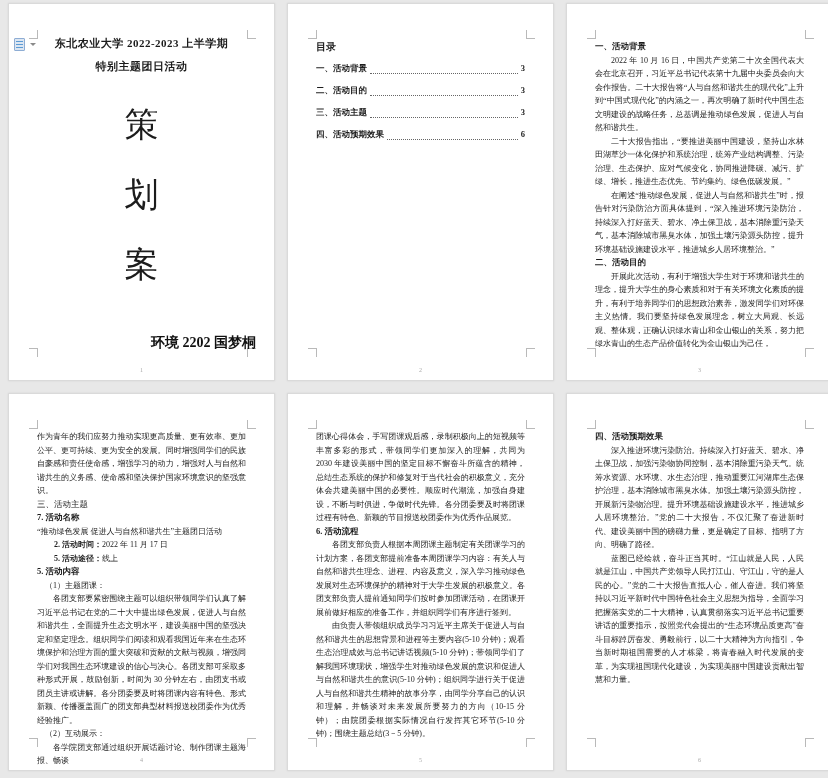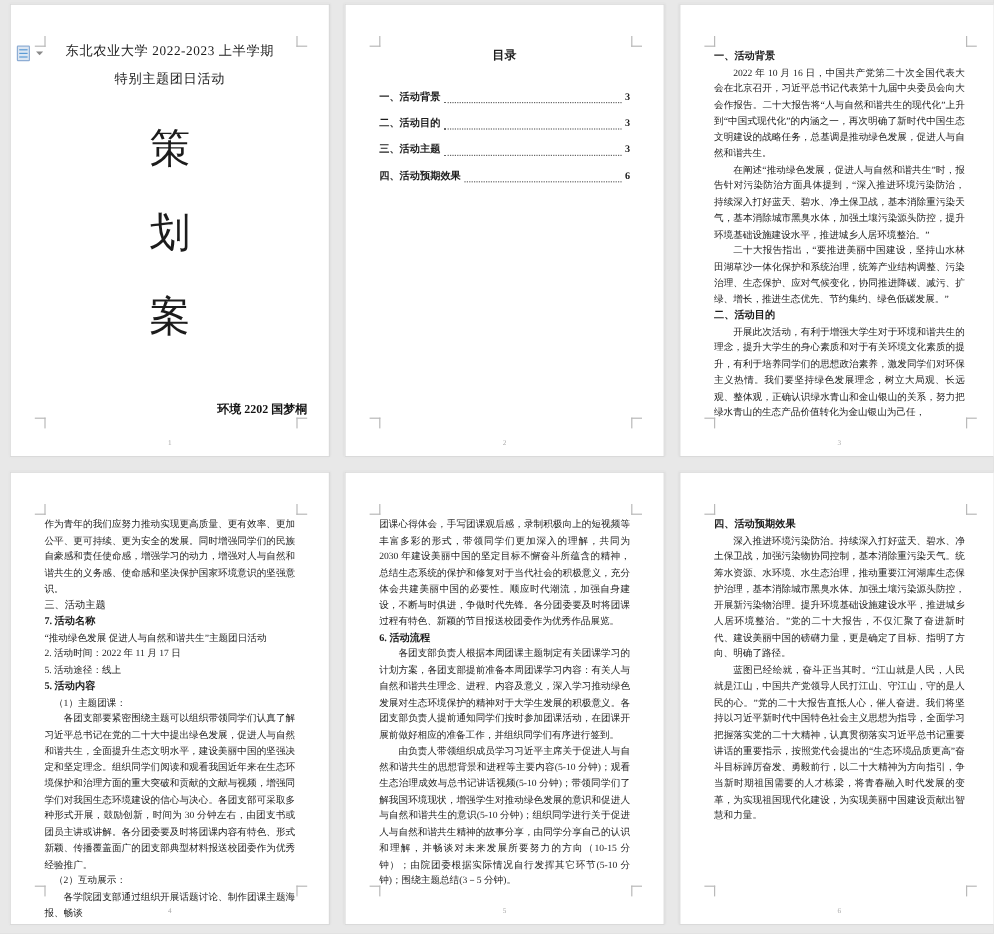--- a/index.html
+++ b/index.html
@@ -45,35 +45,35 @@
     font-size:8px;line-height:13.5px;
     text-align:justify;
   }
   .content.cover{top:28px;text-align:center;}
 
   .para{text-indent:2em;}
   .para.noindent{text-indent:0;}
   .para.ind1{text-indent:1em;}
   .h-bold{font-weight:700;font-size:8.5px;}
   .h-reg{font-weight:400;font-size:8.5px;}
-  .lbl{font-weight:400;}
+  .lbl{font-weight:700;margin-left:17px;}
   .val{font-weight:400;}
 
   
-  .cover-title{font-weight:400;font-size:11px;line-height:23px;letter-spacing:0.5px;}
+  .cover-title{font-weight:700;font-size:11px;line-height:23px;letter-spacing:0.5px;}
   .big-char{font-size:34px;font-weight:400;line-height:34px;}
   .big-char.first{margin-top:30px;}
   .big-char.next{margin-top:36px;}
   .author{
     position:absolute;right:18px;top:330px;
-    font-size:10px;font-weight:600;color:#111;
-  }
-
-  
-  .toc-title{text-align:center;font-weight:700;font-size:10px;margin-bottom:12px;}
+    font-size:14px;font-weight:600;color:#111;
+  }
+
+  
+  .toc-title{font-weight:700;font-size:10px;margin-bottom:0;}
   .toc-entry{display:flex;align-items:flex-end;height:22px;font-weight:700;font-size:8.5px;}
   .toc-label{white-space:nowrap;}
   .toc-dots{flex:1;border-bottom:1px dotted #666;margin:0 3px 2px 3px;height:1px;}
   .toc-num{white-space:nowrap;}
 
   .page-num{
     position:absolute;left:0;right:0;bottom:7px;
     text-align:center;font-size:6px;color:#a9a9a9;line-height:6px;
   }
 
@@ -157,22 +157,22 @@
 
   <div class="page p3">
     <div class="crop c-tl"></div>
     <div class="crop c-tr"></div>
     <div class="crop c-bl"></div>
     <div class="crop c-br"></div>
 
     <div class="content">
       <div class="h-bold">一、活动背景</div>
       <div class="para">2022 年 10 月 16 日，中国共产党第二十次全国代表大会在北京召开，习近平总书记代表第十九届中央委员会向大会作报告。二十大报告将“人与自然和谐共生的现代化”上升到“中国式现代化”的内涵之一，再次明确了新时代中国生态文明建设的战略任务，总基调是推动绿色发展，促进人与自然和谐共生。</div>
+      <div class="para">二十大报告指出，“要推进美丽中国建设，坚持山水林田湖草沙一体化保护和系统治理，统筹产业结构调整、污染治理、生态保护、应对气候变化，协同推进降碳、减污、扩绿、增长，推进生态优先、节约集约、绿色低碳发展。”</div>
       <div class="para">在阐述“推动绿色发展，促进人与自然和谐共生”时，报告针对污染防治方面具体提到，“深入推进环境污染防治，持续深入打好蓝天、碧水、净土保卫战，基本消除重污染天气，基本消除城市黑臭水体，加强土壤污染源头防控，提升环境基础设施建设水平，推进城乡人居环境整治。”</div>
-      <div class="para">二十大报告指出，“要推进美丽中国建设，坚持山水林田湖草沙一体化保护和系统治理，统筹产业结构调整、污染治理、生态保护、应对气候变化，协同推进降碳、减污、扩绿、增长，推进生态优先、节约集约、绿色低碳发展。”</div>
       <div class="h-bold">二、活动目的</div>
       <div class="para">开展此次活动，有利于增强大学生对于环境和谐共生的理念，提升大学生的身心素质和对于有关环境文化素质的提升，有利于培养同学们的思想政治素养，激发同学们对环保主义热情。我们要坚持绿色发展理念，树立大局观、长远观、整体观，正确认识绿水青山和金山银山的关系，努力把绿水青山的生态产品价值转化为金山银山为己任，</div>
     </div>
     <div class="page-num">3</div>
   </div>
 
   <div class="page p4">
     <div class="crop c-tl"></div>
     <div class="crop c-tr"></div>
     <div class="crop c-bl"></div>

